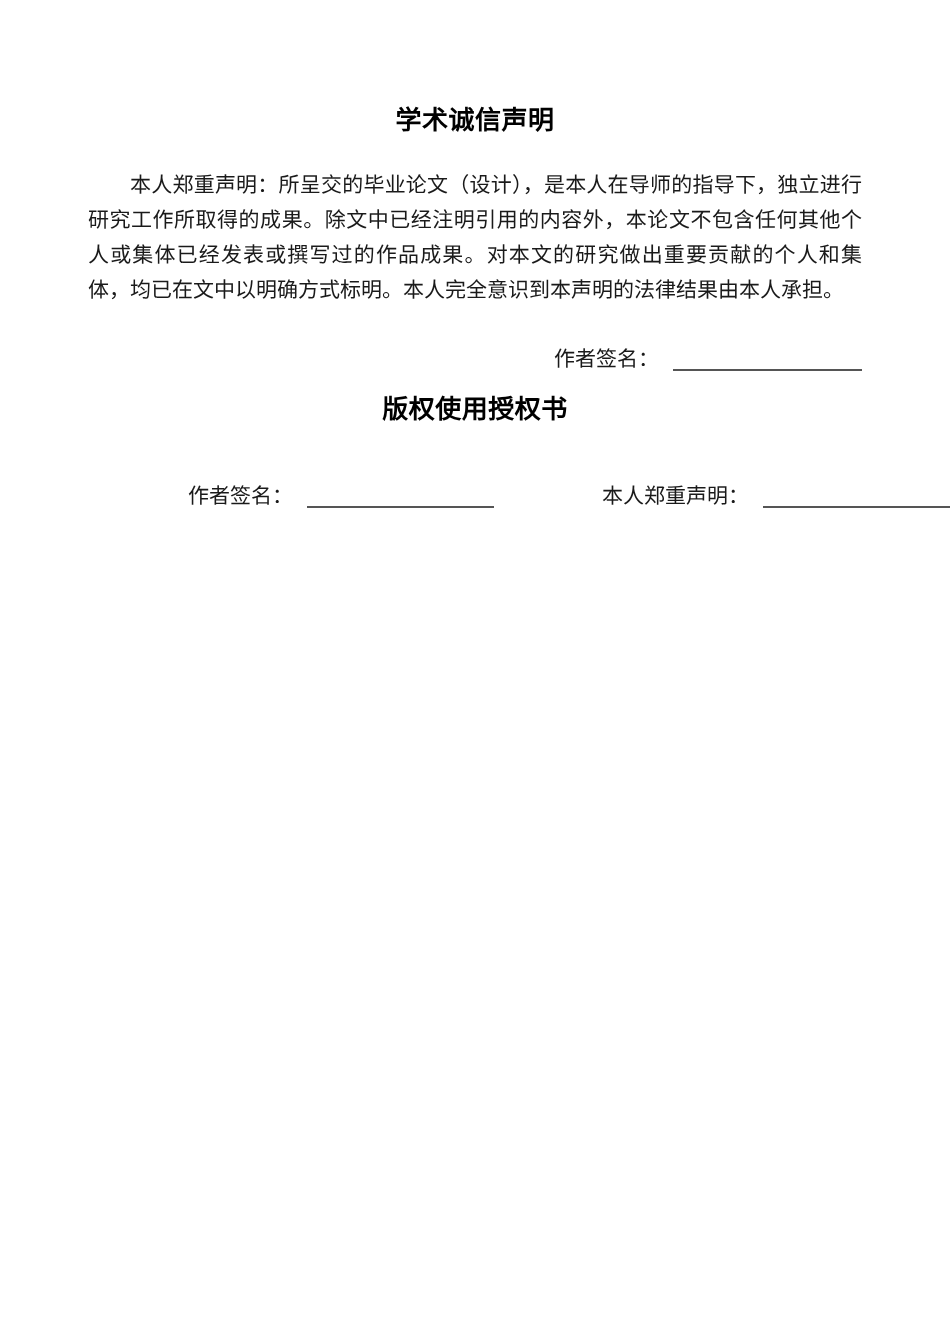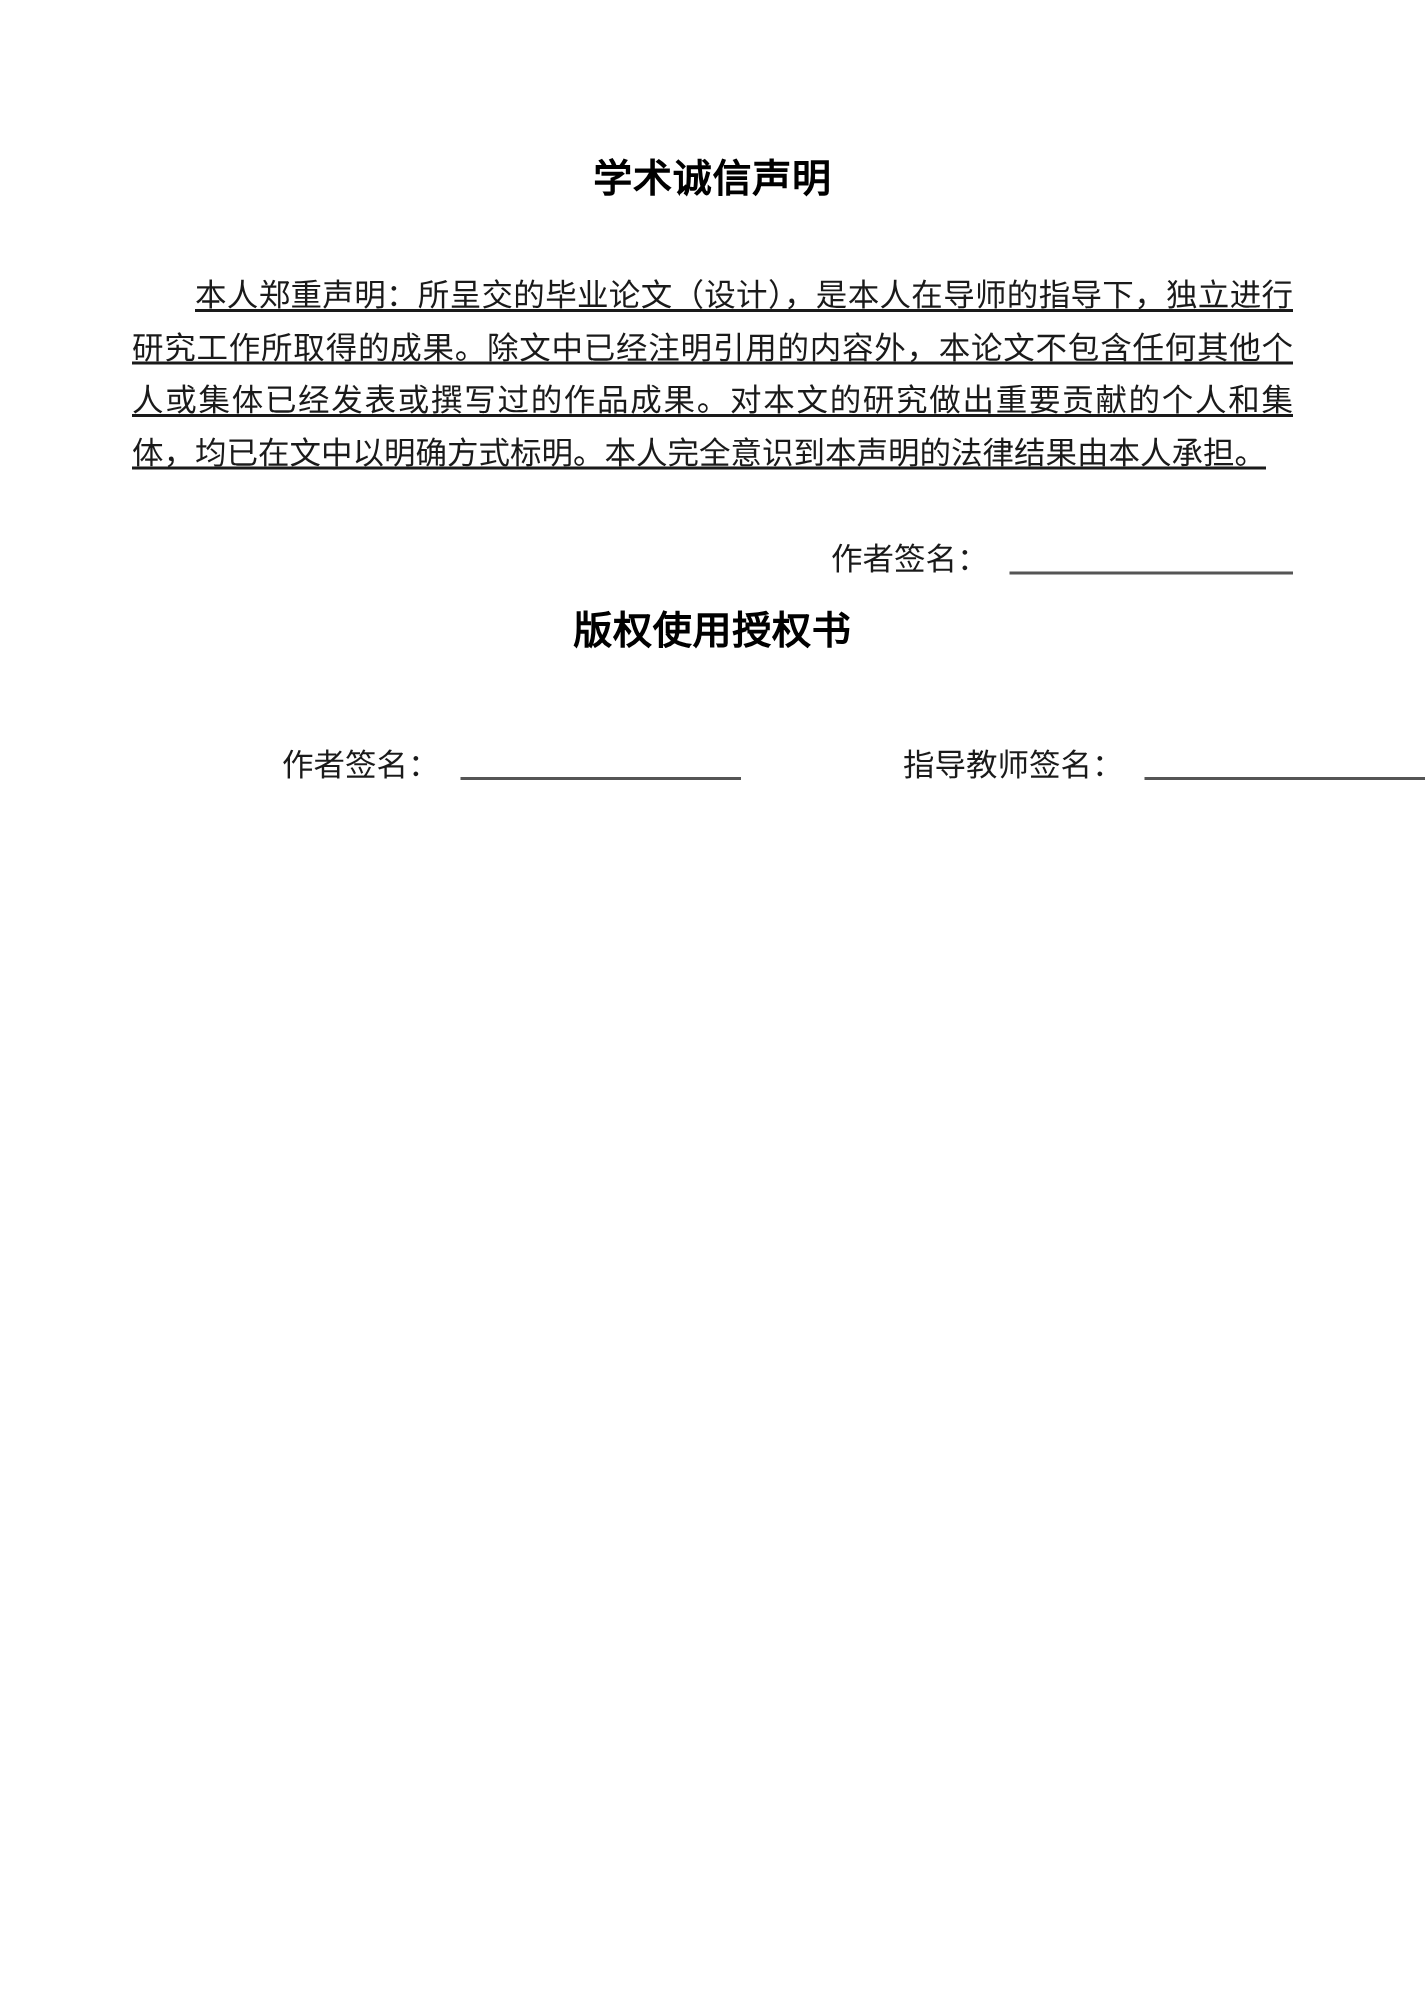--- a/index.html
+++ b/index.html
@@ -46,28 +46,28 @@
   .body-para {
     font-family: "Liberation Serif", "DejaVu Serif", serif;
     font-size: 21px;
     line-height: 35px;
     text-align: justify;
     text-justify: inter-ideograph;
     text-indent: 2em;
     color: #1a1a1a;
     margin: 0;
   }
-  .para-1 { margin-top: 44px; text-decoration: underline; }
+  .para-1 { margin-top: 32px; }
   .para-2 { margin-top: 32px; }
 
   
   .sig-row {
     display: flex;
     align-items: flex-end;
-    font-family: Liberation Serif, serif;
+    font-family: Liberation Mono, monospace;
     font-size: 21px;
     line-height: 30px;
     color: #1a1a1a;
   }
   .sig-row-single {
     margin-top: 38px;
     justify-content: flex-end;
     padding-right: 0px;
   }
   .sig-row-double {
@@ -114,19 +114,19 @@
     <h1 class="doc-heading heading-2">版权使用授权书</h1>
 
 
     <div class="sig-row sig-row-double">
       <div class="sig-group">
         <span class="sig-label">作者签名：</span>
         <span class="sig-line sig-line-author-bottom"></span>
       </div>
       <div class="sig-gap"></div>
       <div class="sig-group">
-        <span class="sig-label">指导教师签名：</span>
+        <span class="sig-label">本人郑重声明：</span>
         <span class="sig-line sig-line-advisor"></span>
       </div>
     </div>
 
   </div>
 </div>
 
 </body></html>

